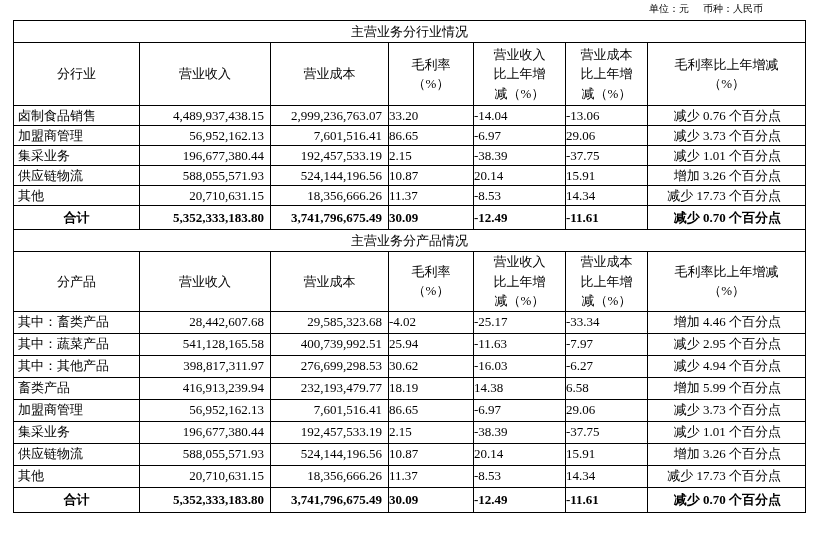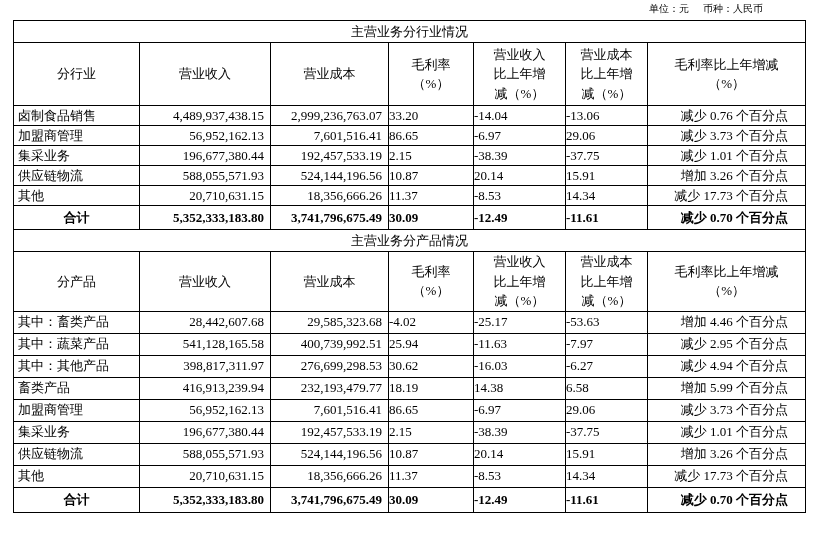--- a/index.html
+++ b/index.html
@@ -21,21 +21,21 @@
     border:1px solid #000; font-size:13px; font-weight:normal;
     padding:0; overflow:hidden; vertical-align:middle;
   }
   .title-cell { text-align:center; font-size:14px; height:21px; }
   .head { text-align:center; white-space:pre-line; line-height:1.5; }
   tr.h1 th { height:62px; }
   tr.h2 th { height:55px; }
   td.name { text-align:left; padding-left:4px; }
   td.num  { text-align:right; padding-right:6px;margin-top:31px; }
   td.ctr  { text-align:left;margin-left:6px; }
-  td.chg  { text-align:right; padding-right:17px; }
+  td.chg  { text-align:right; padding-right:24px; }
   tbody.t1 tr.data-row td { height:19px; }
   tbody.t2 tr.data-row td { height:21px; }
   tbody tr.total-row td { height:23px;font-weight:bold; }
   tbody.t2 tr.total-row td { height:24px; }
   tr.total-row td.name { text-align:center; padding-left:0; }
 </style>
 </head>
 <body>
 
 <div class="unit-line">
@@ -148,21 +148,21 @@
 （%）</th>
     </tr>
   </tbody>
   <tbody class="t2">
       <tr class="data-row">
     <td class="name">其中：畜类产品</td>
     <td class="num">28,442,607.68</td>
     <td class="num">29,585,323.68</td>
     <td class="ctr">-4.02</td>
     <td class="ctr">-25.17</td>
-    <td class="ctr">-53.63</td>
+    <td class="ctr">-33.34</td>
     <td class="chg">增加 4.46 个百分点</td>
   </tr>
       <tr class="data-row">
     <td class="name">其中：蔬菜产品</td>
     <td class="num">541,128,165.58</td>
     <td class="num">400,739,992.51</td>
     <td class="ctr">25.94</td>
     <td class="ctr">-11.63</td>
     <td class="ctr">-7.97</td>
     <td class="chg">减少 2.95 个百分点</td>

